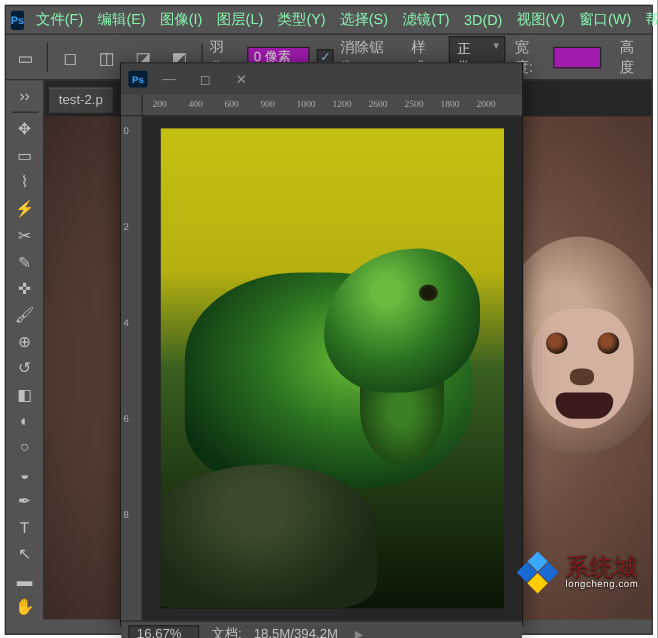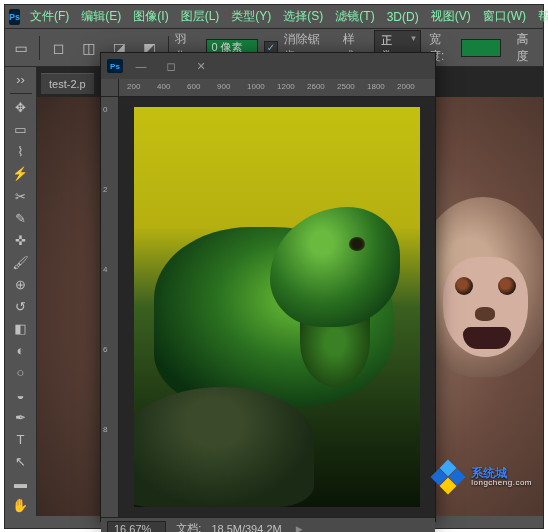--- a/index.html
+++ b/index.html
@@ -4,21 +4,21 @@
 <style>
 * { margin: 0; padding: 0; box-sizing: border-box; font-family: "Microsoft YaHei", Arial, sans-serif; }
 body { background: #ffffff; width: 548px; height: 532px; overflow: hidden; position: relative; }
 .ps-window { position: absolute; top: 4px; left: 4px; width: 540px; height: 525px; background: #535353; border: 1px solid #2a2a2a; }
 .menu-bar { height: 24px; background: #535353; display: flex; align-items: center; padding: 0 4px; border-bottom: 1px solid #2a2a2a; }
 .menu-item { color: #86efac; font-size: 12px; padding: 0 6px; cursor: pointer; white-space: nowrap; }
 .options-bar { height: 38px; background: #535353; display: flex; align-items: center; padding: 0 4px; border-bottom: 1px solid #2a2a2a; gap: 6px; }
 .opt-icon { width: 26px; height: 26px; display: flex; align-items: center; justify-content: center; color: #c0c0c0; font-size: 14px; }
 .opt-divider { width: 1px; height: 24px; background: #2a2a2a; }
 .opt-label { color: #c0c0c0; font-size: 12px; }
-.opt-input { background: #15803d; border: 1px solid #222; color: #e0e0e0; font-size: 11px; padding: 2px 4px; width: 52px; }
+.opt-input { background: #a21caf; border: 1px solid #222; color: #e0e0e0; font-size: 11px; padding: 2px 4px; width: 52px; }
 .opt-check { width: 14px; height: 14px; background: #3a3a3a; border: 1px solid #222; display: flex; align-items: center; justify-content: center; color: #8ac5f0; font-size: 10px; }
 .opt-select { background: #3a3a3a; border: 1px solid #222; color: #e0e0e0; font-size: 11px; padding: 2px 18px 2px 6px; position: relative; }
 .opt-select::after { content: "▾"; position: absolute; right: 4px; top: 2px; color: #999; font-size: 9px; }
 .work-area { display: flex; height: calc(100% - 74px); }
 .tool-panel { width: 32px; background: #535353; border-right: 1px solid #2a2a2a; display: flex; flex-direction: column; align-items: center; padding-top: 2px; gap: 1px; }
 .tool-btn { width: 26px; height: 22px; display: flex; align-items: center; justify-content: center; color: #c0c0c0; font-size: 13px; cursor: pointer; position: relative; }
 .tool-sep { width: 22px; height: 1px; background: #2a2a2a; margin: 2px 0; }
 .canvas-area { flex: 1; background: #262626; position: relative; overflow: hidden; }
 .doc-tab { position: absolute; top: 6px; left: 4px; background: #404040; color: #c0c0c0; font-size: 11px; padding: 4px 8px; border-top: 1px solid #555; }
 .bg-image { position: absolute; top: 30px; left: 0; right: 0; bottom: 0; background: radial-gradient(circle at 60% 50%, #9a7a6a 10%, #6a4a3e 50%, #3a2a24 100%); }
@@ -29,21 +29,21 @@
 .monkey-eye.l { left: 12px; } .monkey-eye.r { right: 12px; }
 .monkey-nose { position: absolute; top: 50px; left: 32px; width: 20px; height: 14px; background: #5a3a2a; border-radius: 40%; }
 .monkey-mouth { position: absolute; top: 70px; left: 20px; width: 48px; height: 22px; background: #3a1a1a; border-radius: 10px 10px 20px 20px; }
 
 .float-win { position: absolute; top: 52px; left: 100px; width: 336px; height: 470px; background: #535353; border: 1px solid #1a1a1a; box-shadow: 0 4px 20px rgba(0,0,0,0.6); }
 .float-title { height: 26px; background: #404040; display: flex; align-items: center; padding: 0 6px; gap: 6px; }
 .float-title .ps-mini { width: 16px; height: 14px; background: #001e36; color: #31a8ff; font-size: 8px; font-weight: bold; display: flex; align-items: center; justify-content: center; border-radius: 2px; }
 .float-title .ttl { color: #bababa; font-size: 11px; flex: 1; }
 .float-title .wbtn { width: 24px; height: 18px; display: flex; align-items: center; justify-content: center; color: #999; font-size: 11px; cursor: pointer; }
 .ruler-h { height: 18px; background: #4a4a4a; display: flex; align-items: center; overflow: hidden; position: relative; border-bottom: 1px solid #222; }
-.ruler-h .tick { position: absolute; color: #aaa; font-size: 8px; top: 3px; }
+.ruler-h .tick { position: absolute; color: #aaa; font-size: 8px; top: 3px; font-family: Liberation Serif, serif; }
 .ruler-corner { width: 18px; height: 18px; background: #4a4a4a; border-right: 1px solid #222; border-bottom: 1px solid #222; float: left; }
 .float-body { display: flex; height: calc(100% - 26px - 22px); }
 .ruler-v { width: 18px; background: #4a4a4a; border-right: 1px solid #222; position: relative; }
 .ruler-v .tick { position: absolute; color: #aaa; font-size: 8px; left: 2px; writing-mode: horizontal-tb; }
 .canvas-view { flex: 1; background: #262626; display: flex; align-items: center; justify-content: center; overflow: hidden; }
 .iguana-img { width: 286px; height: 400px; background: linear-gradient(180deg, #c4c010 0%, #b5b010 30%, #3a6020 50%, #1a3010 80%, #0a1505 100%); position: relative; overflow: hidden; }
 .iguana-body { position: absolute; top: 120px; left: 20px; width: 240px; height: 180px; background: radial-gradient(ellipse at 60% 40%, #5aaa30 10%, #2a7020 40%, #0a3010 80%); border-radius: 40% 50% 40% 30%; }
 .iguana-head { position: absolute; top: 100px; right: 20px; width: 130px; height: 120px; background: radial-gradient(ellipse at 40% 30%, #6aba40 10%, #2a7020 50%, #0a3010 90%); border-radius: 60% 40% 50% 40%; }
 .iguana-eye { position: absolute; top: 30px; right: 35px; width: 16px; height: 14px; background: radial-gradient(circle, #1a1a0a 40%, #3a4a1a 100%); border-radius: 50%; }
 .iguana-dewlap { position: absolute; top: 190px; right: 50px; width: 70px; height: 90px; background: radial-gradient(ellipse, #3a8024 20%, #1a4010 80%); border-radius: 30% 30% 60% 60%; }
@@ -54,21 +54,21 @@
 .float-status .arrow { color: #888; font-size: 9px; margin-left: 4px; }
 
 .watermark { position: absolute; bottom: 38px; right: 16px; display: flex; align-items: center; gap: 6px; pointer-events: none; }
 .wm-logo { width: 34px; height: 34px; position: relative; }
 .wm-logo .d { position: absolute; width: 12px; height: 12px; transform: rotate(45deg); }
 .wm-logo .d1 { background: #3aa7ff; top: 2px; left: 11px; }
 .wm-logo .d2 { background: #1a6ad4; top: 11px; left: 2px; }
 .wm-logo .d3 { background: #1a6ad4; top: 11px; left: 20px; }
 .wm-logo .d4 { background: #ffcc00; top: 20px; left: 11px; }
 .wm-text { display: flex; flex-direction: column; line-height: 1; }
-.wm-text .cn { color: #3b82f6; font-size: 12px; font-weight: bold; text-shadow: 0 1px 2px #000; }
+.wm-text .cn { color: #7f1d1d; font-size: 20px; font-weight: normal; text-shadow: 0 1px 2px #000; }
 .wm-text .en { color: #eee; font-size: 8px; letter-spacing: 0.5px; text-shadow: 0 1px 2px #000; }
 </style>
 </head>
 <body>
 
 <div class="ps-window">
 
   <div class="menu-bar">
     <div class="ps-logo" style="width:18px;height:16px;background:#001e36;color:#31a8ff;font-size:9px;font-weight:bold;display:flex;align-items:center;justify-content:center;border-radius:2px;margin-right:4px;">Ps</div>
     <div class="menu-item">文件(F)</div>

